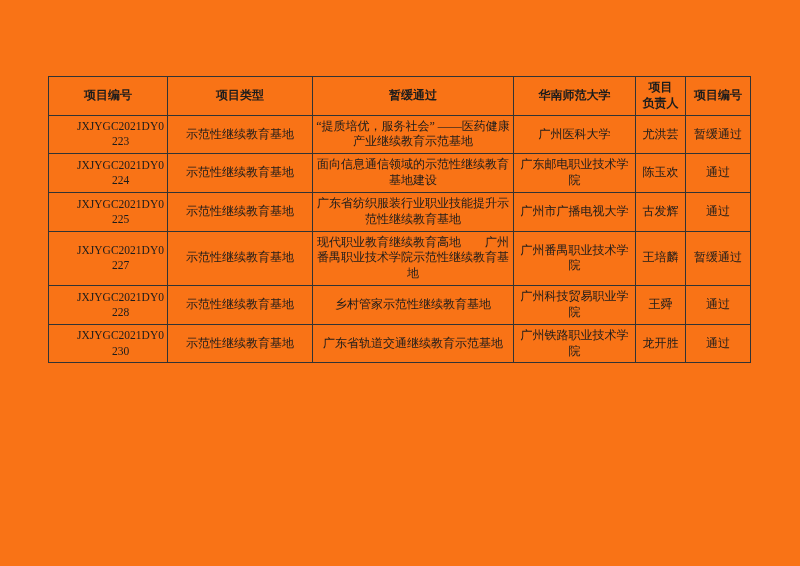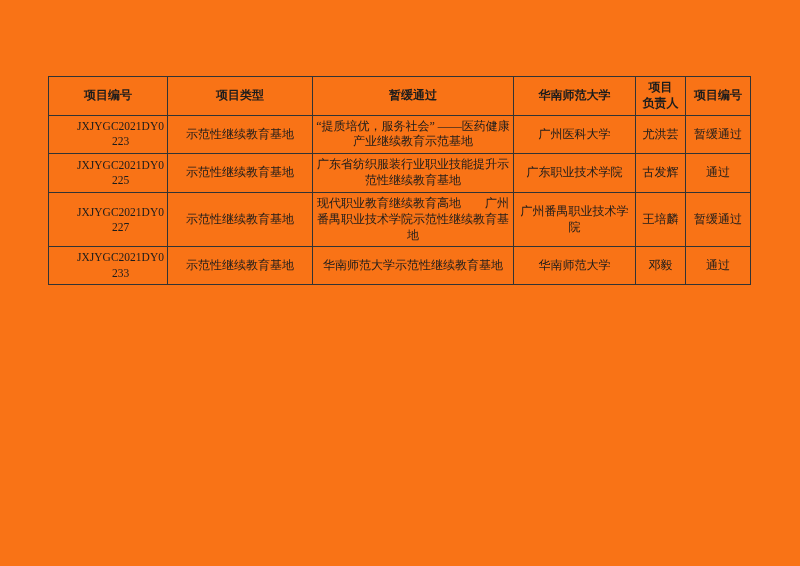--- a/index.html
+++ b/index.html
@@ -89,38 +89,54 @@
     <tbody>
         <tr>
           <td class="col-id">JXJYGC2021DY0223</td>
           <td class="col-type">示范性继续教育基地</td>
           <td class="col-name">“提质培优，服务社会” ——医药健康产业继续教育示范基地</td>
           <td class="col-unit">广州医科大学</td>
           <td class="col-leader">尤洪芸</td>
           <td class="col-result">暂缓通过</td>
         </tr>
         <tr>
+          <td class="col-id">JXJYGC2021DY0224</td>
+          <td class="col-type">示范性继续教育基地</td>
+          <td class="col-name">面向信息通信领域的示范性继续教育基地建设</td>
+          <td class="col-unit">广东邮电职业技术学院</td>
+          <td class="col-leader">陈玉欢</td>
+          <td class="col-result">通过</td>
+        </tr>
+        <tr>
           <td class="col-id">JXJYGC2021DY0225</td>
           <td class="col-type">示范性继续教育基地</td>
           <td class="col-name">广东省纺织服装行业职业技能提升示范性继续教育基地</td>
-          <td class="col-unit">广东职业技术学院</td>
+          <td class="col-unit">广州市广播电视大学</td>
           <td class="col-leader">古发辉</td>
           <td class="col-result">通过</td>
         </tr>
         <tr>
           <td class="col-id">JXJYGC2021DY0227</td>
           <td class="col-type">示范性继续教育基地</td>
           <td class="col-name">现代职业教育继续教育高地　　广州番禺职业技术学院示范性继续教育基地</td>
           <td class="col-unit">广州番禺职业技术学院</td>
           <td class="col-leader">王培麟</td>
           <td class="col-result">暂缓通过</td>
         </tr>
         <tr>
-          <td class="col-id">JXJYGC2021DY0233</td>
+          <td class="col-id">JXJYGC2021DY0228</td>
           <td class="col-type">示范性继续教育基地</td>
-          <td class="col-name">华南师范大学示范性继续教育基地</td>
-          <td class="col-unit">华南师范大学</td>
-          <td class="col-leader">邓毅</td>
+          <td class="col-name">乡村管家示范性继续教育基地</td>
+          <td class="col-unit">广州科技贸易职业学院</td>
+          <td class="col-leader">王舜</td>
+          <td class="col-result">通过</td>
+        </tr>
+        <tr>
+          <td class="col-id">JXJYGC2021DY0230</td>
+          <td class="col-type">示范性继续教育基地</td>
+          <td class="col-name">广东省轨道交通继续教育示范基地</td>
+          <td class="col-unit">广州铁路职业技术学院</td>
+          <td class="col-leader">龙开胜</td>
           <td class="col-result">通过</td>
         </tr>
       </tbody>
   </table>
 </div>
 
 </body></html>

